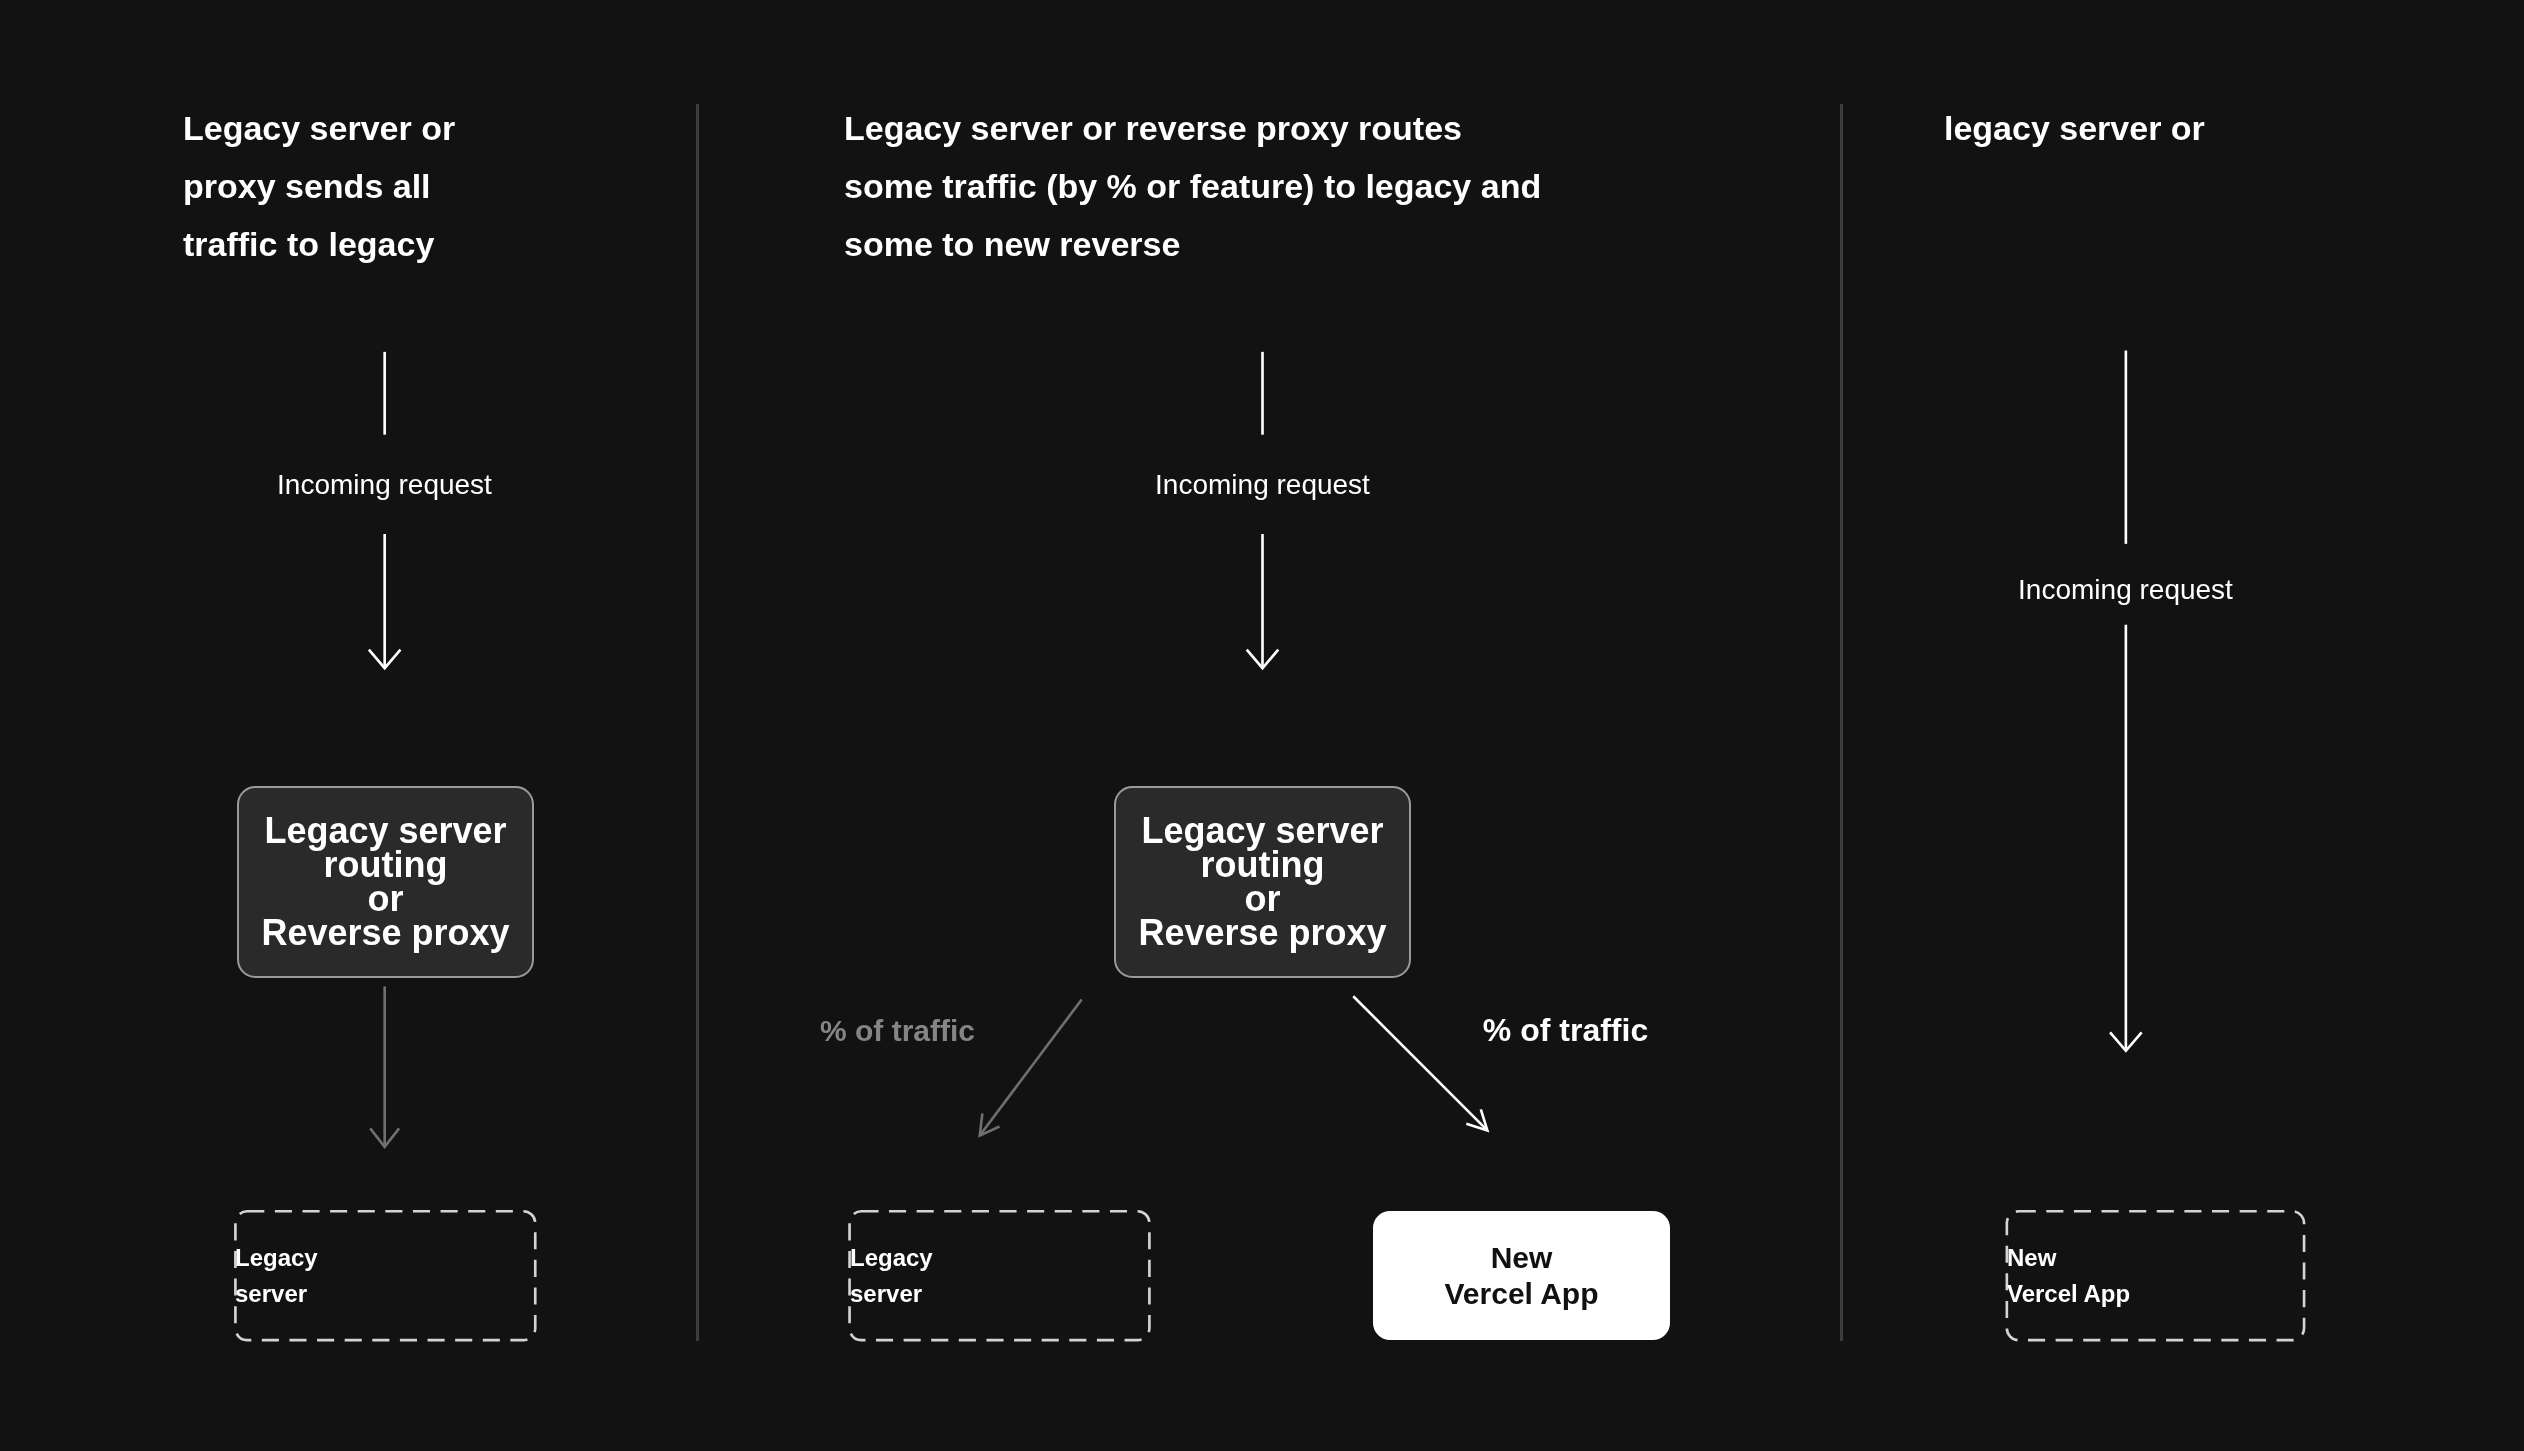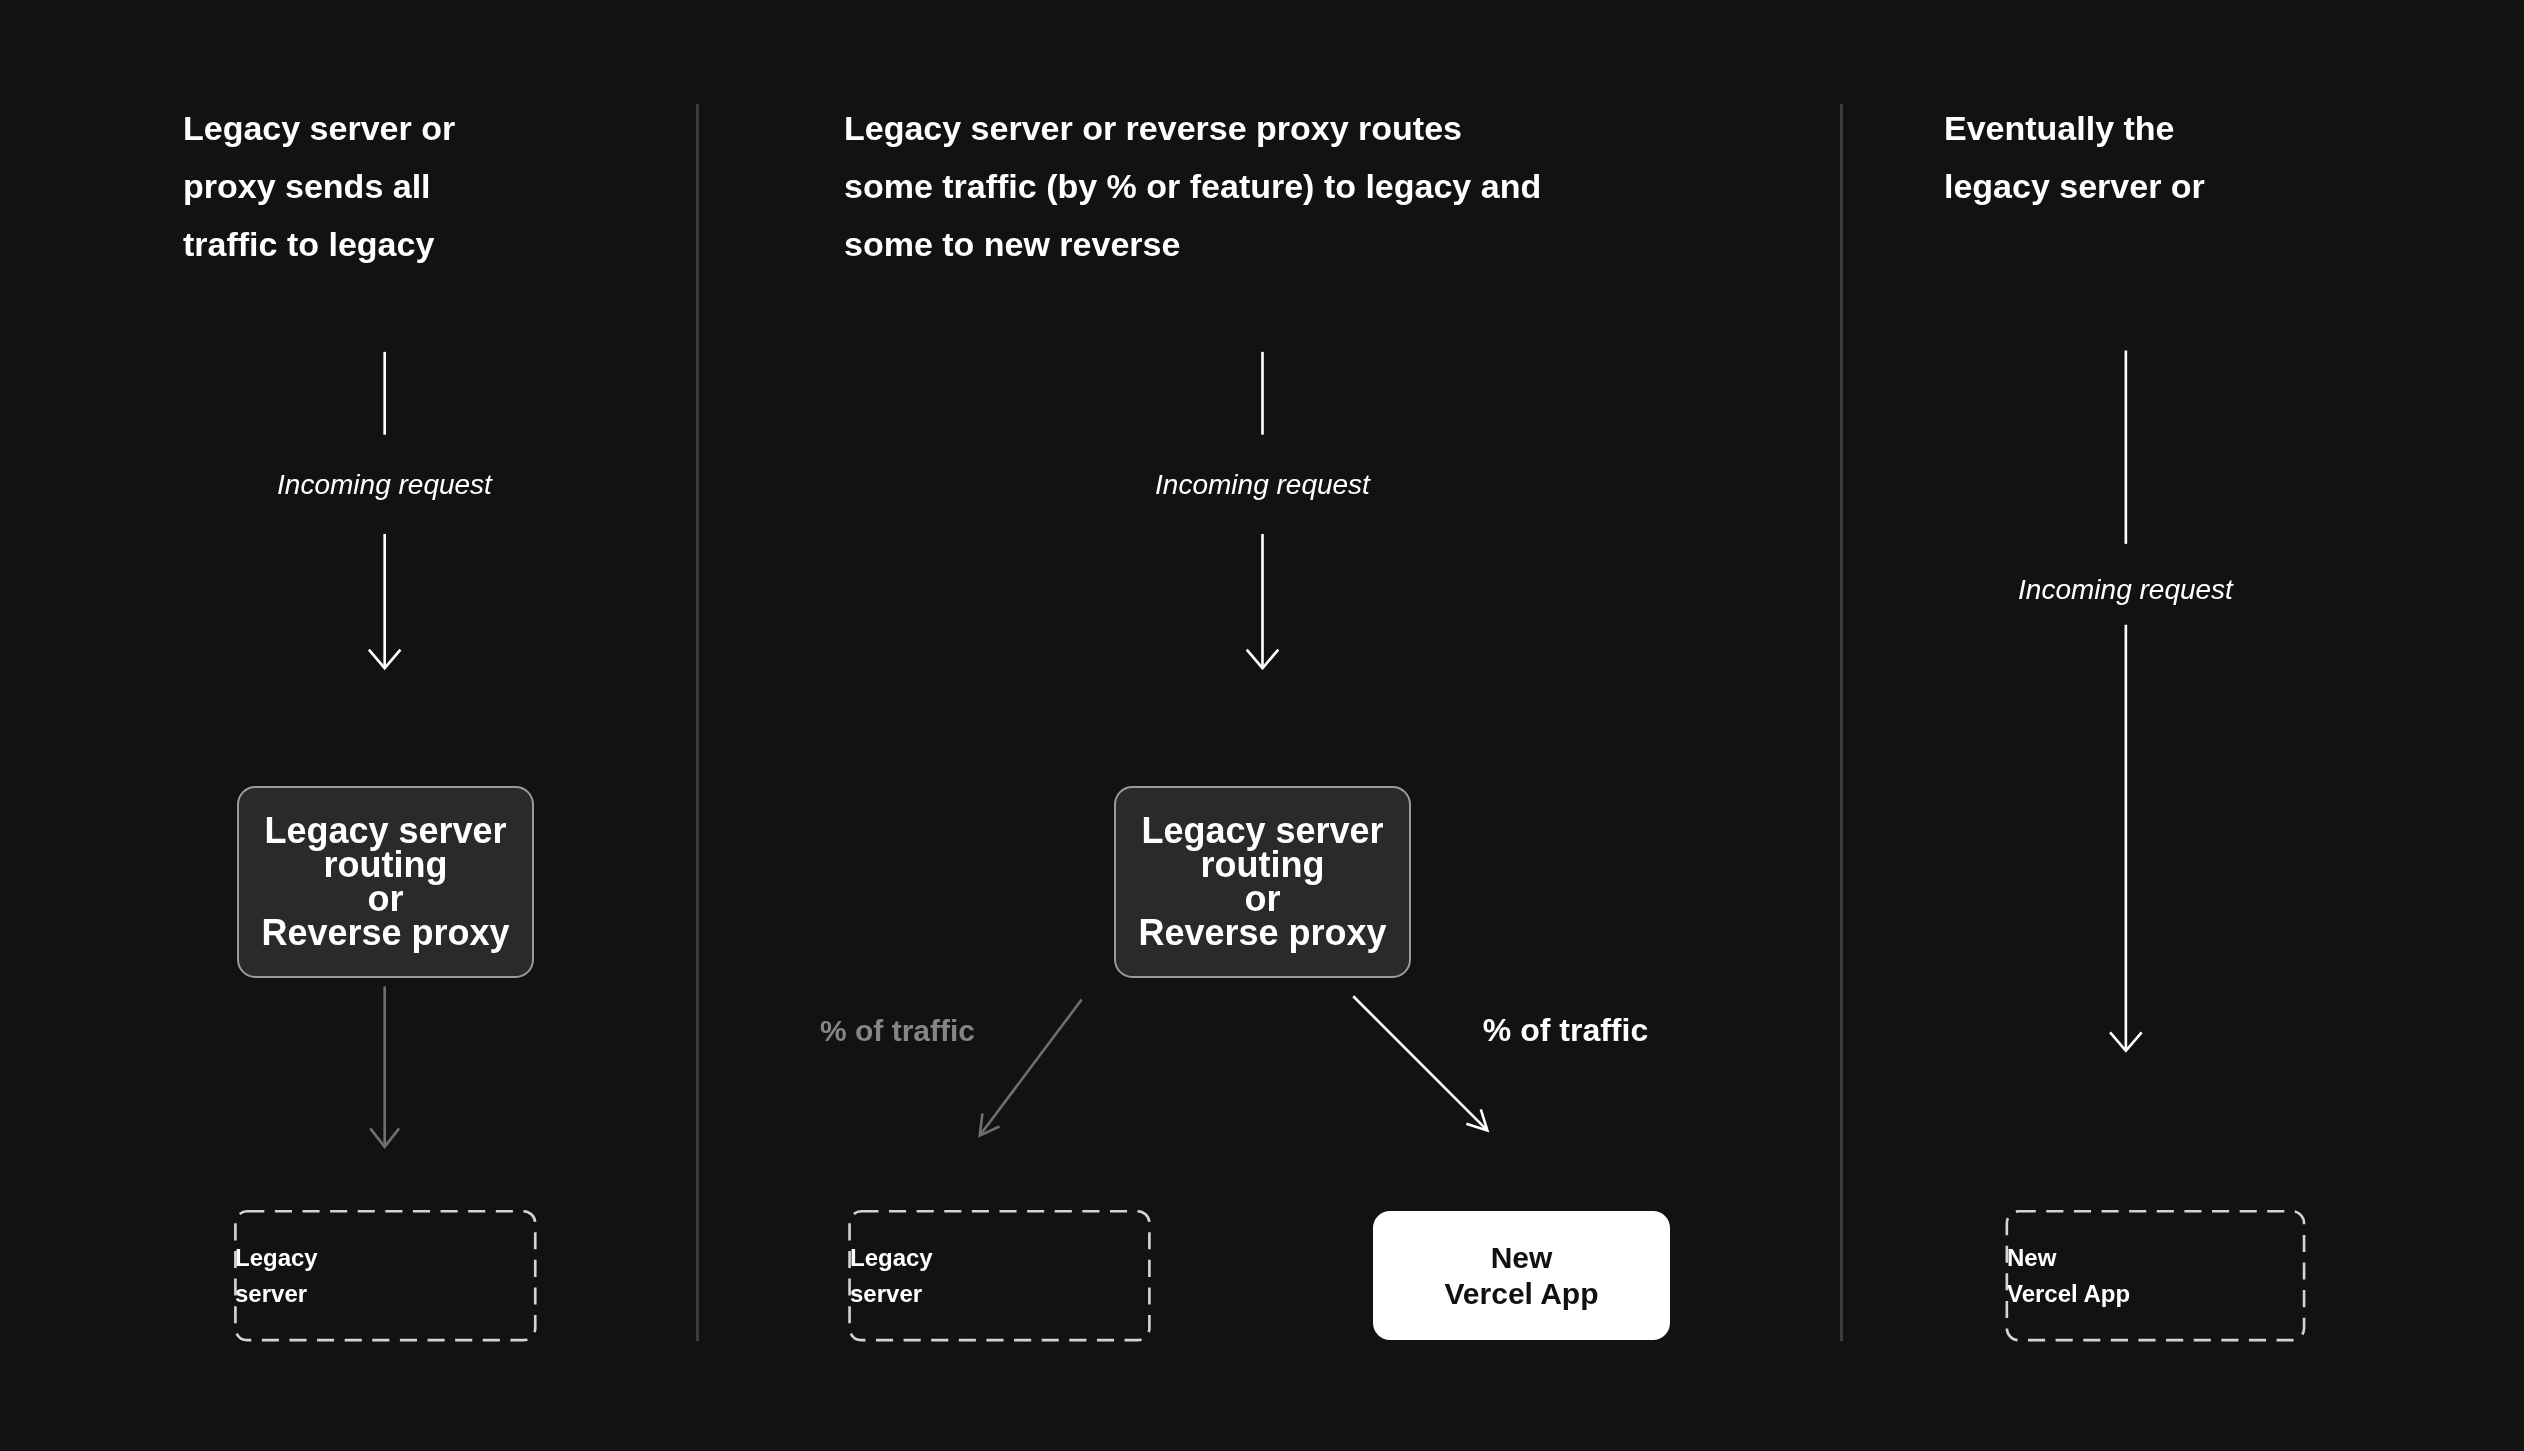--- a/index.html
+++ b/index.html
@@ -2,21 +2,21 @@
 <html style="font-size:10.5px"><head>
 <meta charset="utf-8">
 <style>
   html,body{margin:0;padding:0;background:#121212;}
   #stage{
     position:relative;width:2525px;height:1452px;background:#121212;
     font-family:"Liberation Sans",sans-serif;overflow:hidden;
   }
   .sep{position:absolute;top:104px;height:1237px;width:3.3px;background:#3d3d3d;}
   .title{position:absolute;color:#ffffff;font-size:34px;font-weight:600;line-height:58px;}
-  .incoming{position:absolute;color:#ffffff;font-size:28px;font-weight:500;line-height:34px;width:395px;text-align:center;font-style:italic;}
+  .incoming{position:absolute;color:#ffffff;font-size:28px;font-weight:500;line-height:34px;width:395px;text-align:center;}
   .router-box{
     position:absolute;box-sizing:border-box;width:297px;height:192px;
     border:2.6px solid #9a9a9a;border-radius:18.4px;background:#2a2a2b;
     display:flex;flex-direction:column;align-items:center;justify-content:center;
     color:#ffffff;font-size:36px;font-weight:700;line-height:34px;text-align:center;
   }
   .ghost-box{
     position:absolute;width:300px;height:129px;
     display:flex;flex-direction:column;align-items:flex-start;justify-content:center;
     color:#ffffff;font-size:24px;font-weight:700;line-height:36px;text-align:center;
@@ -100,21 +100,20 @@
   <div class="ghost-box" style="left:850px;top:1211px">
     <div>Legacy</div>
     <div>server</div>
   </div>
   <div class="vercel-box" style="left:1373px;top:1211px">
     <div>New</div>
     <div>Vercel App</div>
   </div>
 
   <div class="title" style="left:1944px;top:99px;width:539px">
-    <div>Eventually the</div>
     <div>legacy server or</div>
   </div>
   <div class="incoming" style="left:1928px;top:573px">Incoming request</div>
   <div class="ghost-box" style="left:2007px;top:1211px;width:297px">
     <div>New</div>
     <div>Vercel App</div>
   </div>
 
 </div>
 

